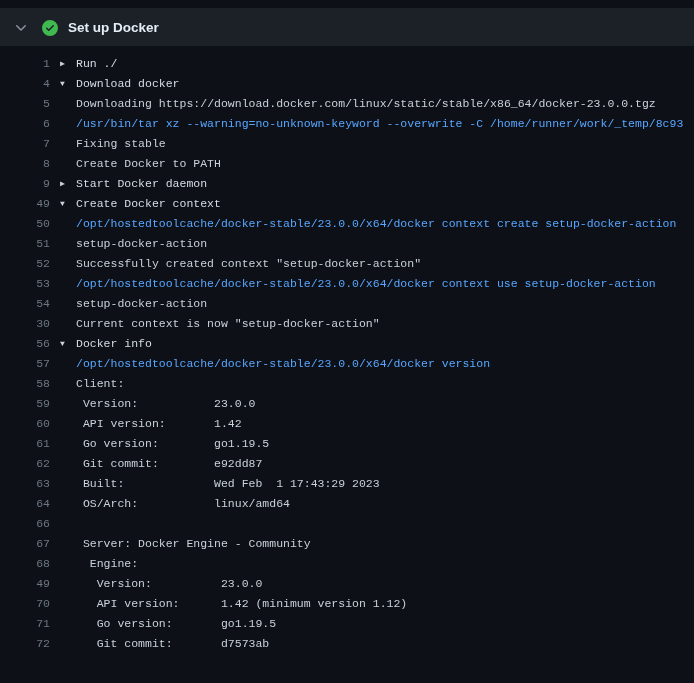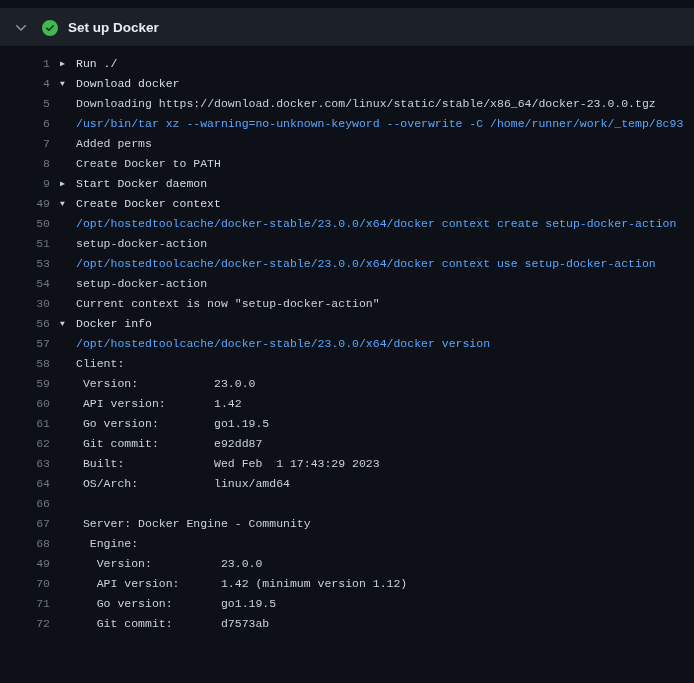--- a/index.html
+++ b/index.html
@@ -91,21 +91,21 @@
     <div class="content">
       
       <span class="text">/usr/bin/tar xz --warning=no-unknown-keyword --overwrite -C /home/runner/work/_temp/8c93</span>
     </div>
   </div>
 
   <div class="row plain">
     <a class="num">7</a>
     <div class="content">
       
-      <span class="text">Added perms</span>
+      <span class="text">Fixing stable</span>
     </div>
   </div>
 
   <div class="row plain">
     <a class="num">8</a>
     <div class="content">
       
       <span class="text">Create Docker to PATH</span>
     </div>
   </div>
@@ -135,20 +135,27 @@
   </div>
 
   <div class="row plain">
     <a class="num">51</a>
     <div class="content">
       
       <span class="text">setup-docker-action</span>
     </div>
   </div>
 
+  <div class="row plain">
+    <a class="num">52</a>
+    <div class="content">
+      
+      <span class="text">Successfully created context "setup-docker-action"</span>
+    </div>
+  </div>
 
   <div class="row command">
     <a class="num">53</a>
     <div class="content">
       
       <span class="text">/opt/hostedtoolcache/docker-stable/23.0.0/x64/docker context use setup-docker-action</span>
     </div>
   </div>
 
   <div class="row plain">

